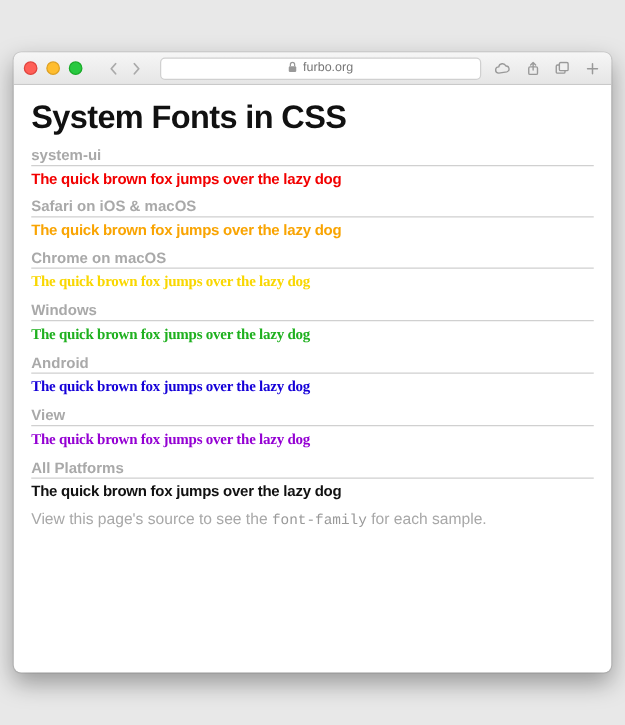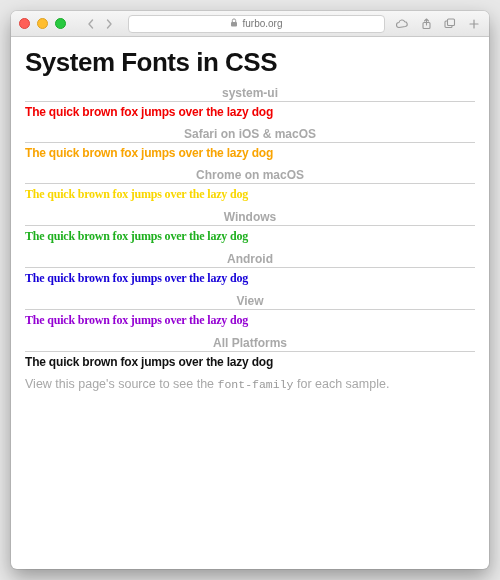--- a/index.html
+++ b/index.html
@@ -7,21 +7,21 @@
       background: #e8e8e8;
       display: flex;
       justify-content: center;
       align-items: center;
       width: 500px;
       height: 580px;
       font-family: -apple-system, BlinkMacSystemFont, "Helvetica Neue", Arial, sans-serif;
     }
     .window {
       width: 478px;
-      height: 558px;
+      height: 496px;
       background: #fff;
       border-radius: 6px;
       box-shadow: 0 8px 20px rgba(0,0,0,0.35), 0 0 0 1px rgba(0,0,0,0.08);
       overflow: hidden;
       display: flex;
       flex-direction: column;
     }
     .titlebar {
       height: 26px;
       background: linear-gradient(#f6f6f6, #e6e6e6);
@@ -79,21 +79,21 @@
       overflow: hidden;
     }
     h1 {
       font-size: 26px;
       font-weight: 900;
       letter-spacing: -0.5px;
       color: #111;
       margin-bottom: 8px;
     }
     .section .label {
-      text-align: center;
+      text-align: left;
       font-size: 12px;
       color: #a9a9a9;
       font-weight: 600;
       border-bottom: 1px solid #d0d0d0;
       padding-bottom: 1px;
       margin-bottom: 3px;
     }
     .section .sample {
       font-size: 12px;
       font-weight: 700;

